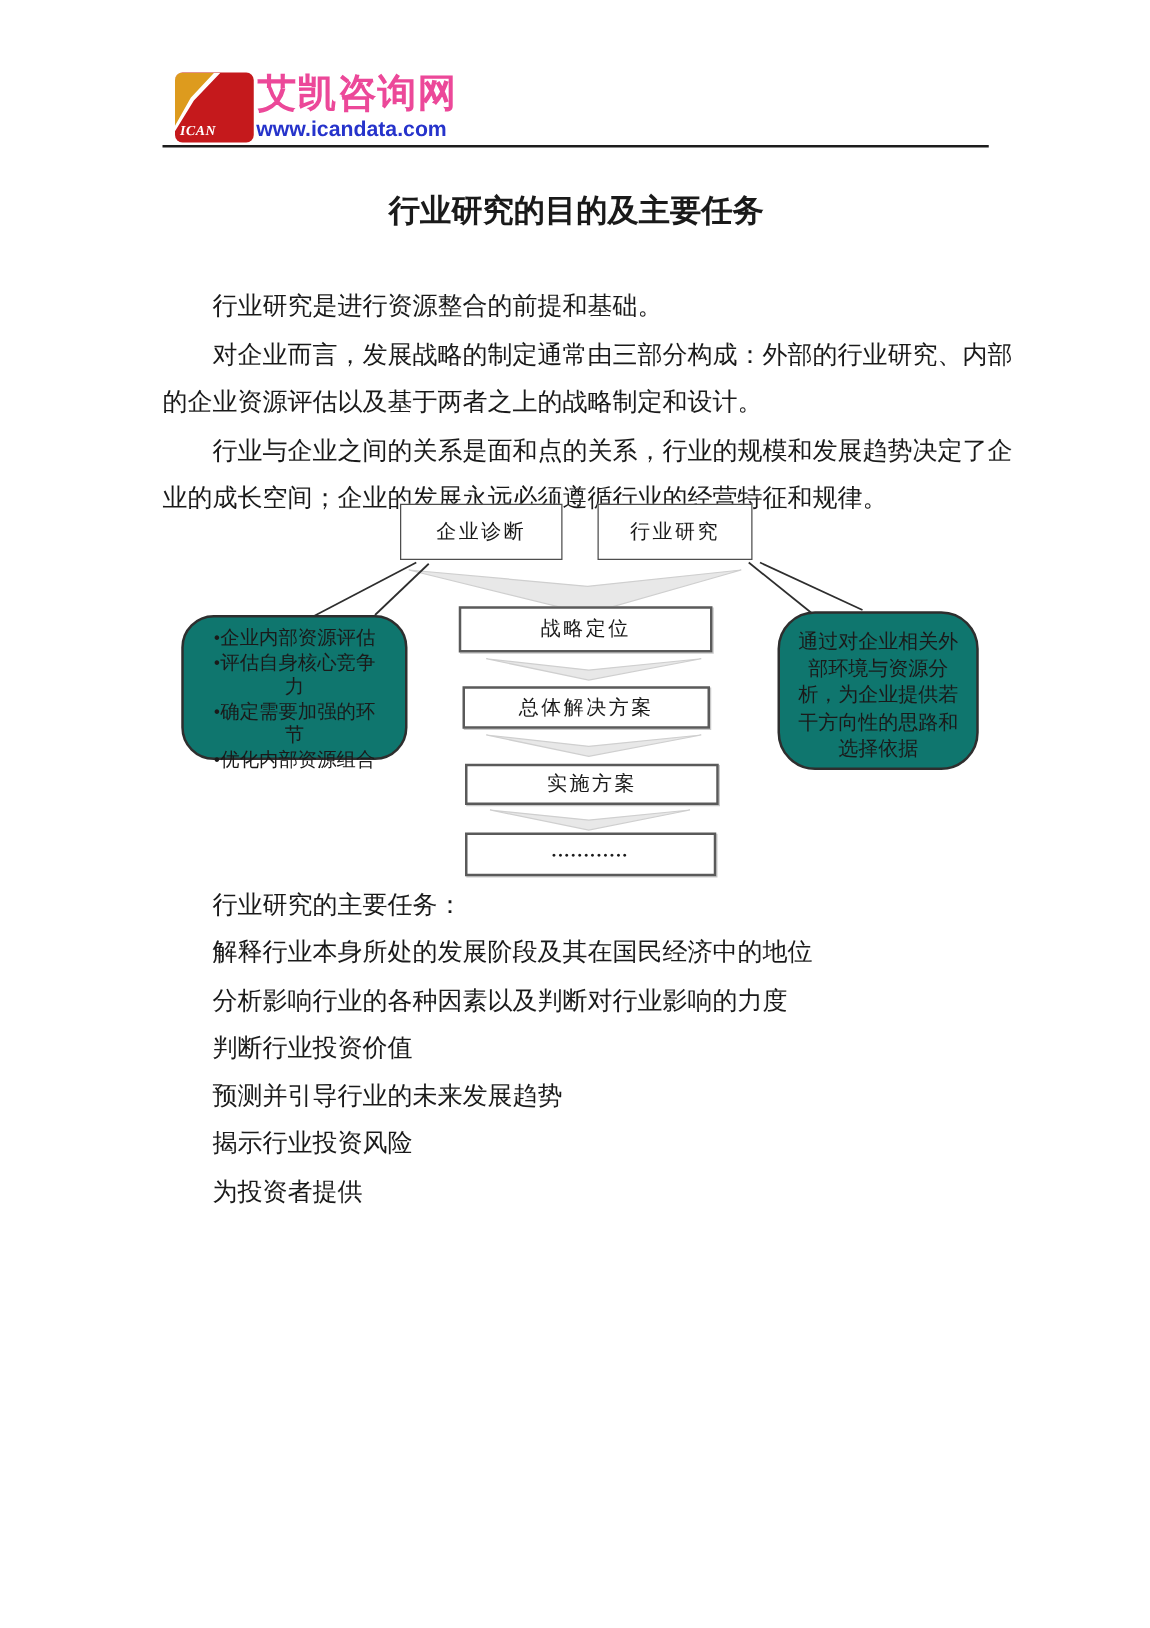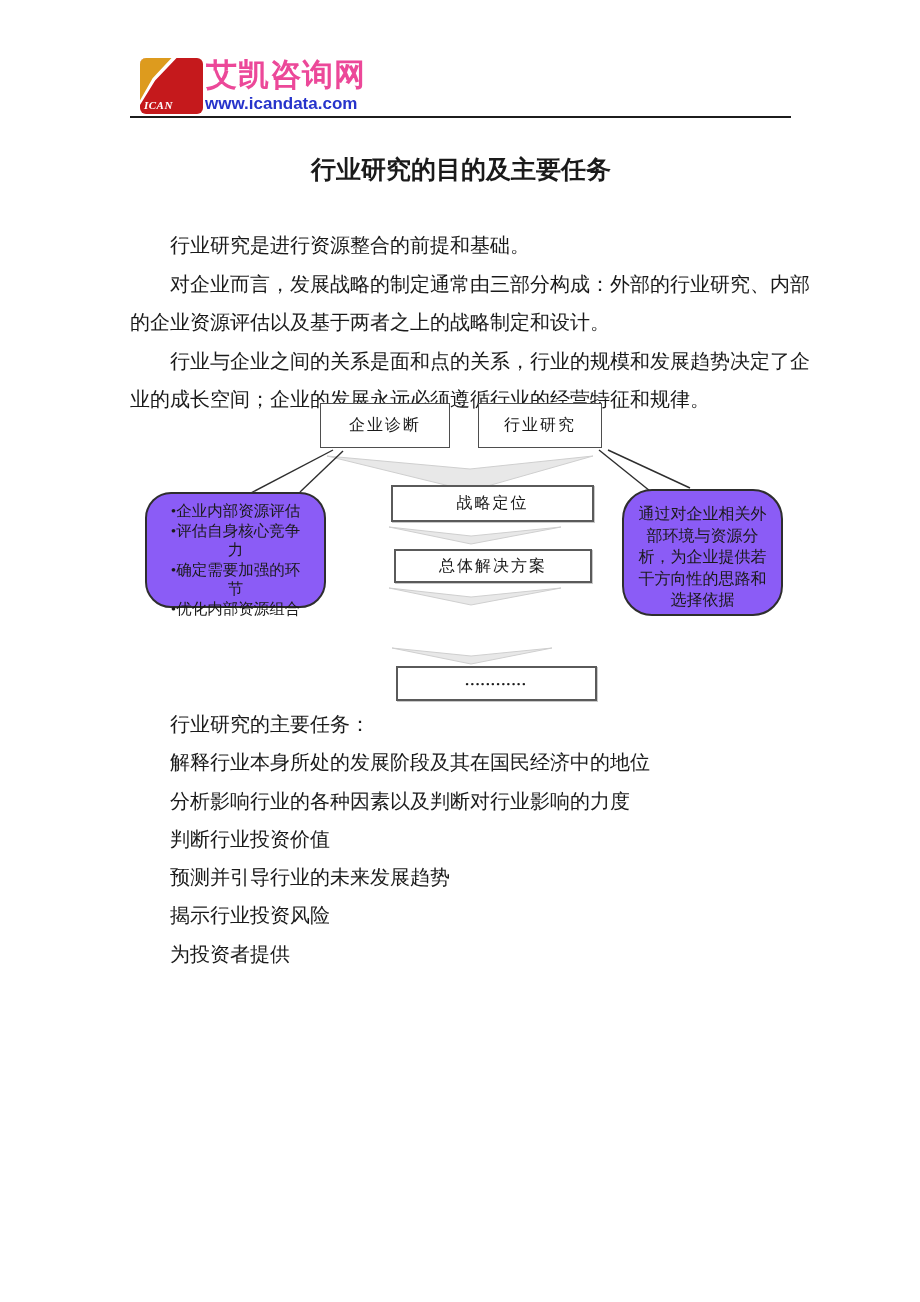--- a/index.html
+++ b/index.html
@@ -42,30 +42,30 @@
   .indent { padding-left:40px; }
 
   .tasks-text { position:absolute; left:130px; top:705px; width:680px; font-size:20px; }
   .tasks-text .line { line-height:38.3px; padding-left:40px; white-space:nowrap; }
 
   
   .diagram-svg { position:absolute; left:0; top:0; width:920px; height:720px; }
   .dbox { position:absolute; background:#ffffff; border:1px solid #4e4e4e;
           display:flex; align-items:center; justify-content:center;
           font-size:16px; letter-spacing:2px; }
-  .dbox.heavy { border-width:2px; border-color:#5a5a5a; box-shadow:1px 1px 0 #c9c9c9;margin-left:24px; }
+  .dbox.heavy { border-width:2px; border-color:#5a5a5a; box-shadow:1px 1px 0 #c9c9c9; }
   .box-diag  { left:320px; top:403px; width:130px; height:45px; }
   .box-res   { left:478px; top:403px; width:124px; height:45px; }
   .box-strat { left:367px; top:485px; width:203px; height:37px; }
   .box-sol   { left:370px; top:549px; width:198px; height:34px; }
   .box-impl  { left:372px; top:611px; width:203px; height:33px; }
   .box-dots  { left:372px; top:666px; width:201px; height:35px; font-size:9px;
                letter-spacing:2px; font-weight:bold; }
 
-  .callout { position:absolute; background:#8b5cf6; border:2px solid #2e2e2e;
+  .callout { position:absolute; background:#0f766e; border:2px solid #2e2e2e;
              text-align:center; }
   .callout-left  { left:145px; top:492px; width:181px; height:116px;
                    border-radius:26px; font-size:15.5px; padding-top:7px; }
   .callout-left .cl-line { line-height:19.5px; white-space:nowrap; }
   .callout-right { left:622px; top:489px; width:161px; height:127px;
                    border-radius:30px; font-size:16px; padding-top:12px; }
   .callout-right .cl-line { line-height:21.5px; white-space:nowrap; }
 </style>
 </head>
 <body>
@@ -105,20 +105,21 @@
     <line x1="343" y1="451" x2="300" y2="492" stroke="#2e2e2e" stroke-width="1.4"></line>
 
     <line x1="599" y1="450" x2="650" y2="491" stroke="#2e2e2e" stroke-width="1.4"></line>
     <line x1="608" y1="450" x2="690" y2="488" stroke="#2e2e2e" stroke-width="1.4"></line>
   </svg>
 
   <div class="dbox box-res">行业研究</div>
   <div class="dbox box-diag">企业诊断</div>
   <div class="dbox heavy box-strat">战略定位</div>
   <div class="dbox heavy box-sol">总体解决方案</div>
+  <div class="dbox heavy box-impl">实施方案</div>
   <div class="dbox heavy box-dots">••••••••••••</div>
 
   <div class="callout callout-left">
     <div class="cl-line">•企业内部资源评估</div>
     <div class="cl-line">•评估自身核心竞争</div>
     <div class="cl-line">力</div>
     <div class="cl-line">•确定需要加强的环</div>
     <div class="cl-line">节</div>
     <div class="cl-line">•优化内部资源组合</div>
   </div>

